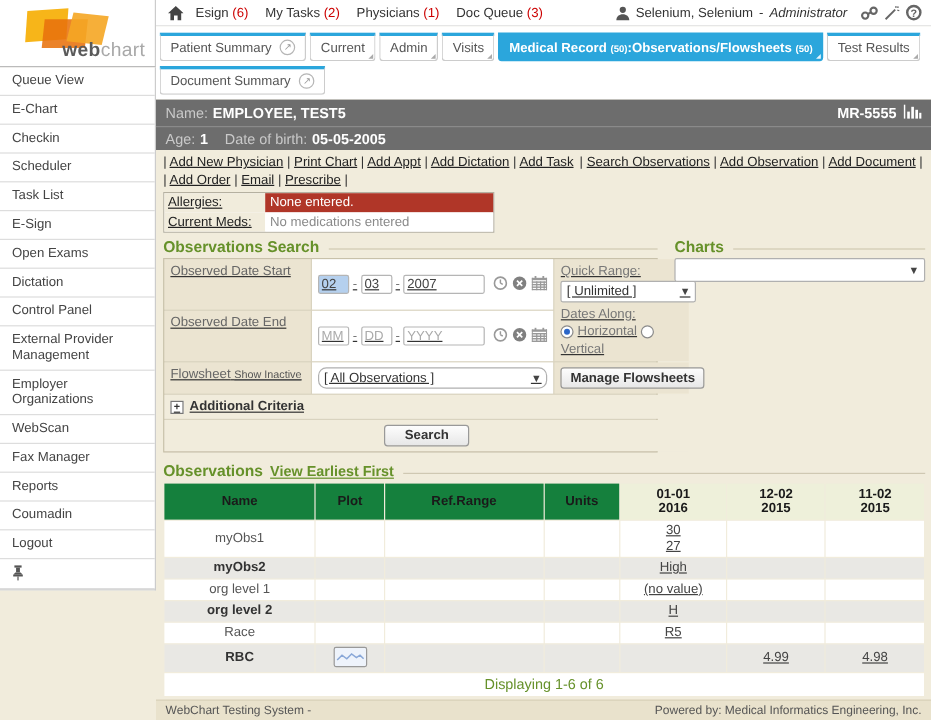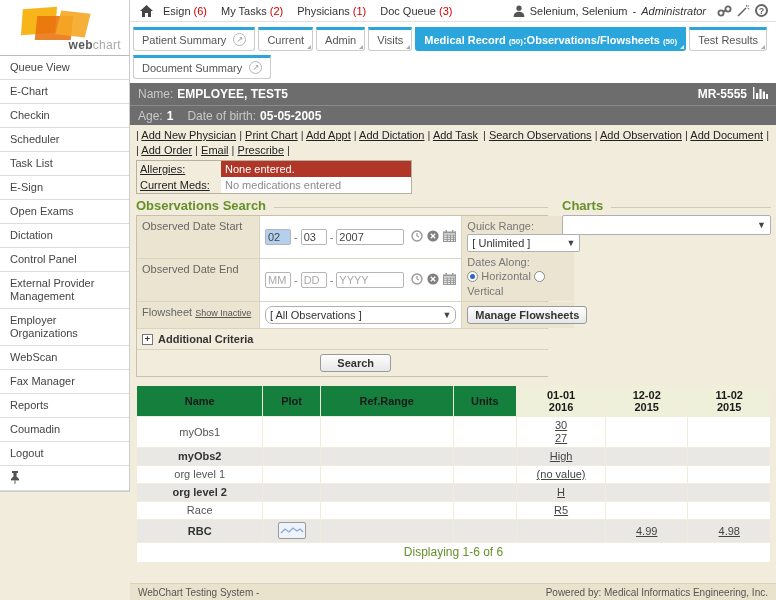--- a/index.html
+++ b/index.html
@@ -7,21 +7,21 @@
   .app { width:776px; height:600px; display:flex; background:#f1ecdc; overflow:hidden; }
 
   
   .left-col { width:130px; flex:none; background:#f1ecdc; display:flex; flex-direction:column; }
   .logo-box { background:#fff; height:56px; border-right:1px solid #ccc; border-bottom:1px solid #bbb; position:relative; }
   .logo-shapes { position:absolute; left:22px; top:6px; width:70px; height:34px; }
   .shape { position:absolute; }
   .sh1 { left:0; top:2px; width:34px; height:26px; background:#f7b519; transform:skewX(-8deg) rotate(-4deg); }
   .sh2 { left:36px; top:6px; width:30px; height:24px; background:#f5a623; transform:skewX(-8deg) rotate(6deg); opacity:.9; }
   .sh3 { left:14px; top:10px; width:36px; height:24px; background:#e8720c; transform:skewX(-6deg); opacity:.88; }
-  .logo-text { position:absolute; right:8px; bottom:3px; font-size:12px; letter-spacing:.3px; }
+  .logo-text { position:absolute; right:8px; bottom:3px; font-size:16px; letter-spacing:.3px; }
   .logo-web { font-weight:bold; color:#5a5a5a; }
   .logo-chart { color:#a8a8a8; }
   .menu { background:#fff; border-right:1px solid #ccc; border-bottom:1px solid #ccc; }
   .menu-item { padding:5px 4px 5px 10px; border-bottom:1px solid #ddd; color:#444; font-size:11px; line-height:13px; cursor:pointer; }
   .menu-pin { padding:5px 10px 6px; }
   .pin-icon svg { display:block; }
 
   
   .main-col { flex:1; display:flex; flex-direction:column; min-width:0; }
 
@@ -67,21 +67,21 @@
 
   .legend-row { display:flex; align-items:center; margin-bottom:2px; }
   .legend { color:#66912a; font-weight:bold; font-size:13px; white-space:nowrap; }
   .legend-link { color:#66912a; font-weight:bold; font-size:12px; text-decoration:underline; margin-left:6px; cursor:pointer; white-space:nowrap; }
   .legend-rule { flex:1; border-top:1px solid #cfc8b2; margin-left:8px; margin-top:3px; }
 
   .panels { display:flex; gap:14px; margin:4px 0 0 2px; }
   .search-panel { width:412px; flex:none; }
   .charts-panel { flex:1; }
 
-  .form-grid { border:1px solid #c8c1aa; display:grid; grid-template-columns:122px 1fr 112px; background:#d9d3bf; grid-gap:1px; }
+  .form-grid { border:1px solid #c8c1aa; display:grid; grid-template-columns:122px 1fr 112px; background:#d9d3bf; grid-gap:1px;text-decoration:underline; }
   .fcell { padding:4px 5px; }
   .cell-lblbg { background:#ebe4d1; color:#666; }
   .cell-white { background:#fff; }
   .cell-cream { background:#f1ecdc; }
   .date-inputs { display:flex; align-items:center; gap:3px; }
   .din { border:1px solid #b5b5b5; border-radius:2px; padding:1px 2px; font-size:11px; color:#444; font-family:inherit; }
   .din.mm,.din.dd { width:26px; }
   .din.yy { width:68px; }
   .din.sel { background:#b5d0ee; }
   .din::placeholder { color:#aaa; }
@@ -425,20 +425,25 @@
             <span class="legend-rule"></span>
           </div>
           <div class="fake-select charts-select">
             <span></span>
               <span class="fs-arrow">▼</span>
           </div>
         </div>
       </div>
 
       <div class="obs-section">
+        <div class="legend-row">
+          <span class="legend">Observations</span>
+          <a class="legend-link">View Earliest First</a>
+          <span class="legend-rule"></span>
+        </div>
         <table class="obs">
           <colgroup>
             <col style="width:20%">
               <col style="width:9%">
               <col style="width:21%">
               <col style="width:10%">
               <col style="width:14%">
               <col style="width:13%">
               <col style="width:13%">
           </colgroup>

